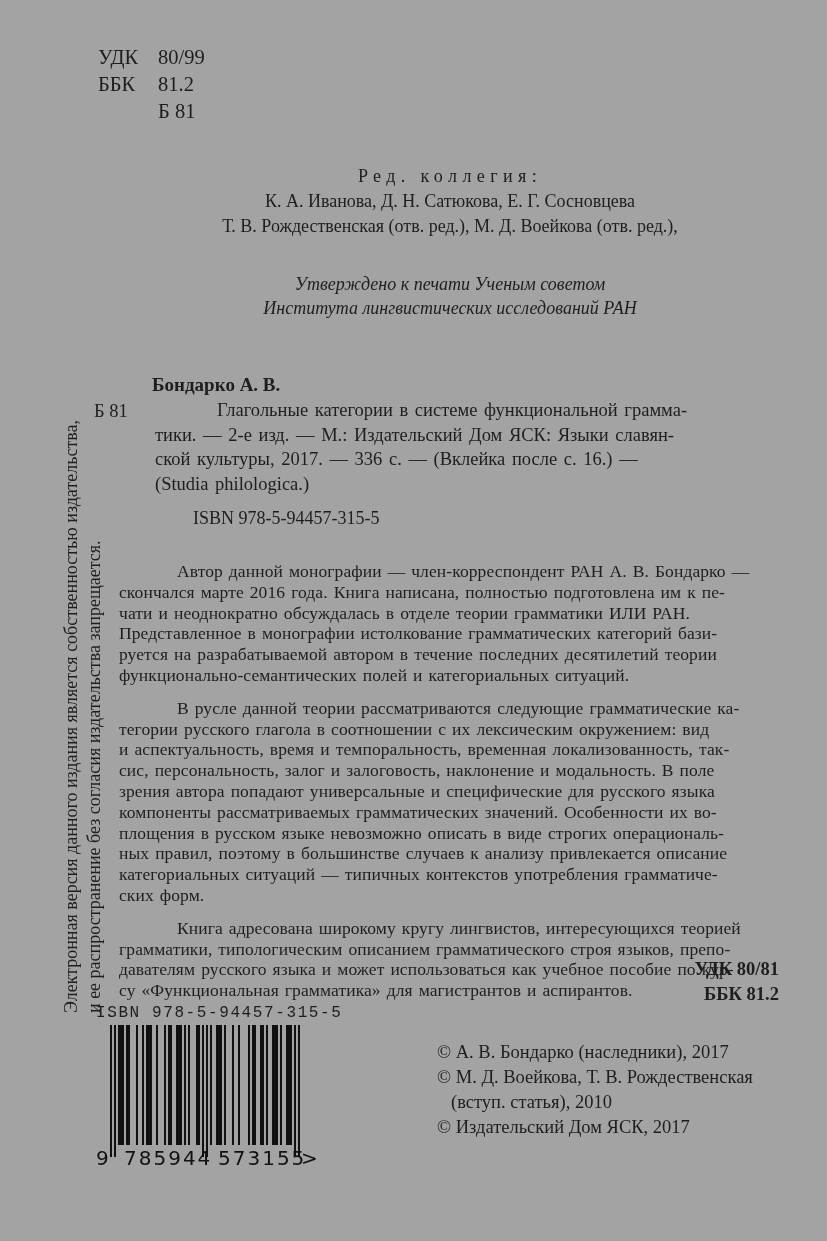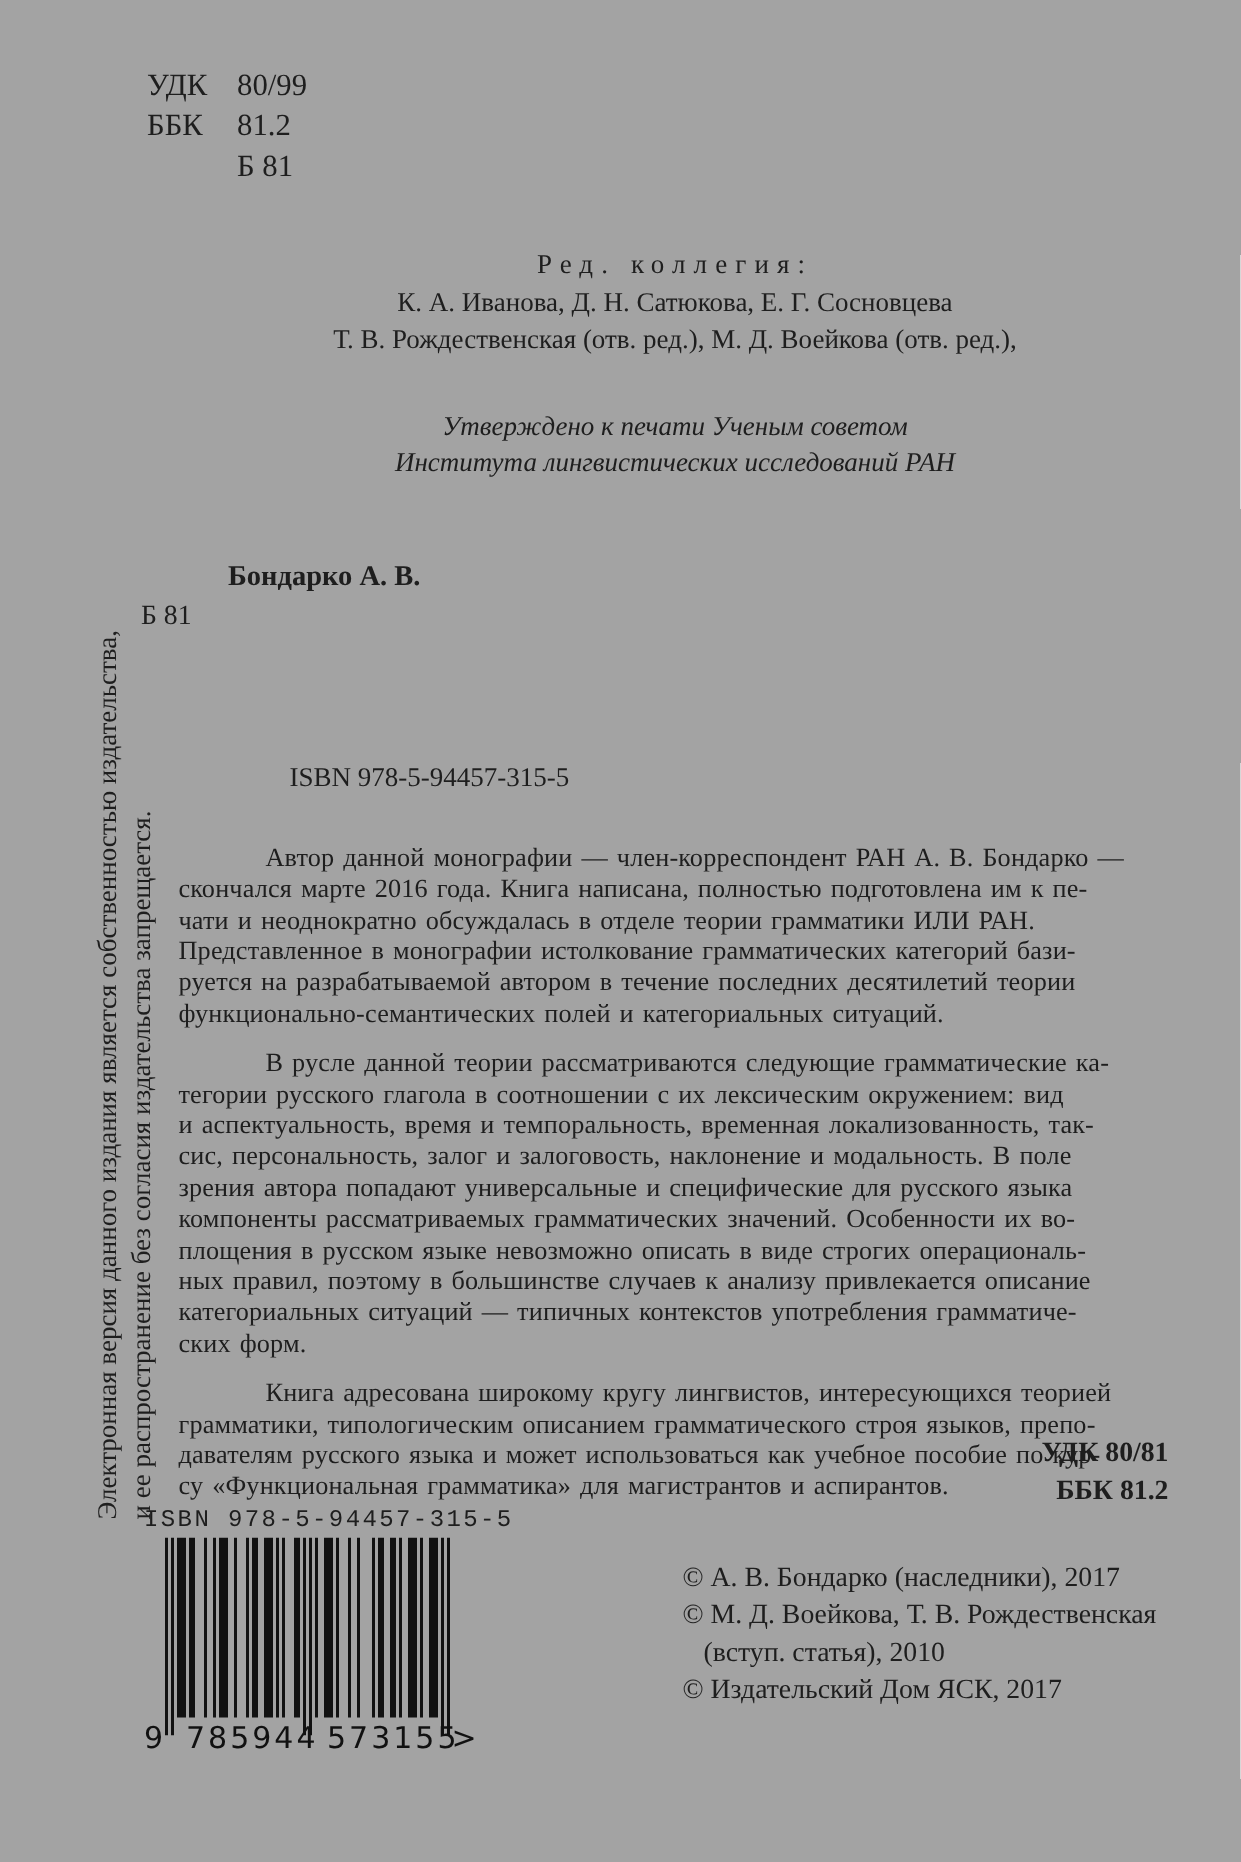--- a/index.html
+++ b/index.html
@@ -59,21 +59,21 @@
              font-size: 16px; letter-spacing: 1.6px; white-space: nowrap; }
   .bc-svg  { left: 110px; top: 1025px; }
   .bc-digits { top: 1146px; font-family: "DejaVu Sans", sans-serif;
                font-size: 20px; color: #111; }
   .bc-d0 { left: 96px; }
   .bc-d1 { left: 124px; letter-spacing: 2px; }
   .bc-d2 { left: 218px; letter-spacing: 2px; }
   .bc-d3 { left: 301px; }
 
   
-  .copyright { left: 437px; top: 1040px; font-size: 18.5px; line-height: 25px; margin-left: 18px; }
+  .copyright { left: 437px; top: 1040px; font-size: 18.5px; line-height: 25px; }
   .copyright .cont { padding-left: 14px; }
 </style>
 </head>
 <body>
 
 <div class="page">
 
   <div class="abs class-top">
     <div class="row">
       <span class="lbl">УДК</span>
@@ -95,20 +95,24 @@
     <div>Т. В. Рождественская (отв. ред.), М. Д. Воейкова (отв. ред.),</div>
   </div>
 
   <div class="abs approval">
     <div>Утверждено к печати Ученым советом</div>
     <div>Института лингвистических исследований РАН</div>
   </div>
 
   <div class="abs cat-author">Бондарко А. В.</div>
   <div class="abs cat-code">Б 81</div>
+  <div class="abs cat-desc">Глагольные категории в системе функциональной грамма-
+тики. — 2-е изд. — М.: Издательский Дом ЯСК: Языки славян-
+ской культуры, 2017. — 336 с. — (Вклейка после с. 16.) —
+(Studia philologica.)</div>
   <div class="abs cat-isbn">ISBN 978-5-94457-315-5</div>
 
   <div class="abs annotation">
     <p>Автор данной монографии — член-корреспондент РАН А. В. Бондарко —
 скончался марте 2016 года. Книга написана, полностью подготовлена им к пе-
 чати и неоднократно обсуждалась в отделе теории грамматики ИЛИ РАН.
 Представленное в монографии истолкование грамматических категорий бази-
 руется на разрабатываемой автором в течение последних десятилетий теории
 функционально-семантических полей и категориальных ситуаций.</p>
     <p>В русле данной теории рассматриваются следующие грамматические ка-

